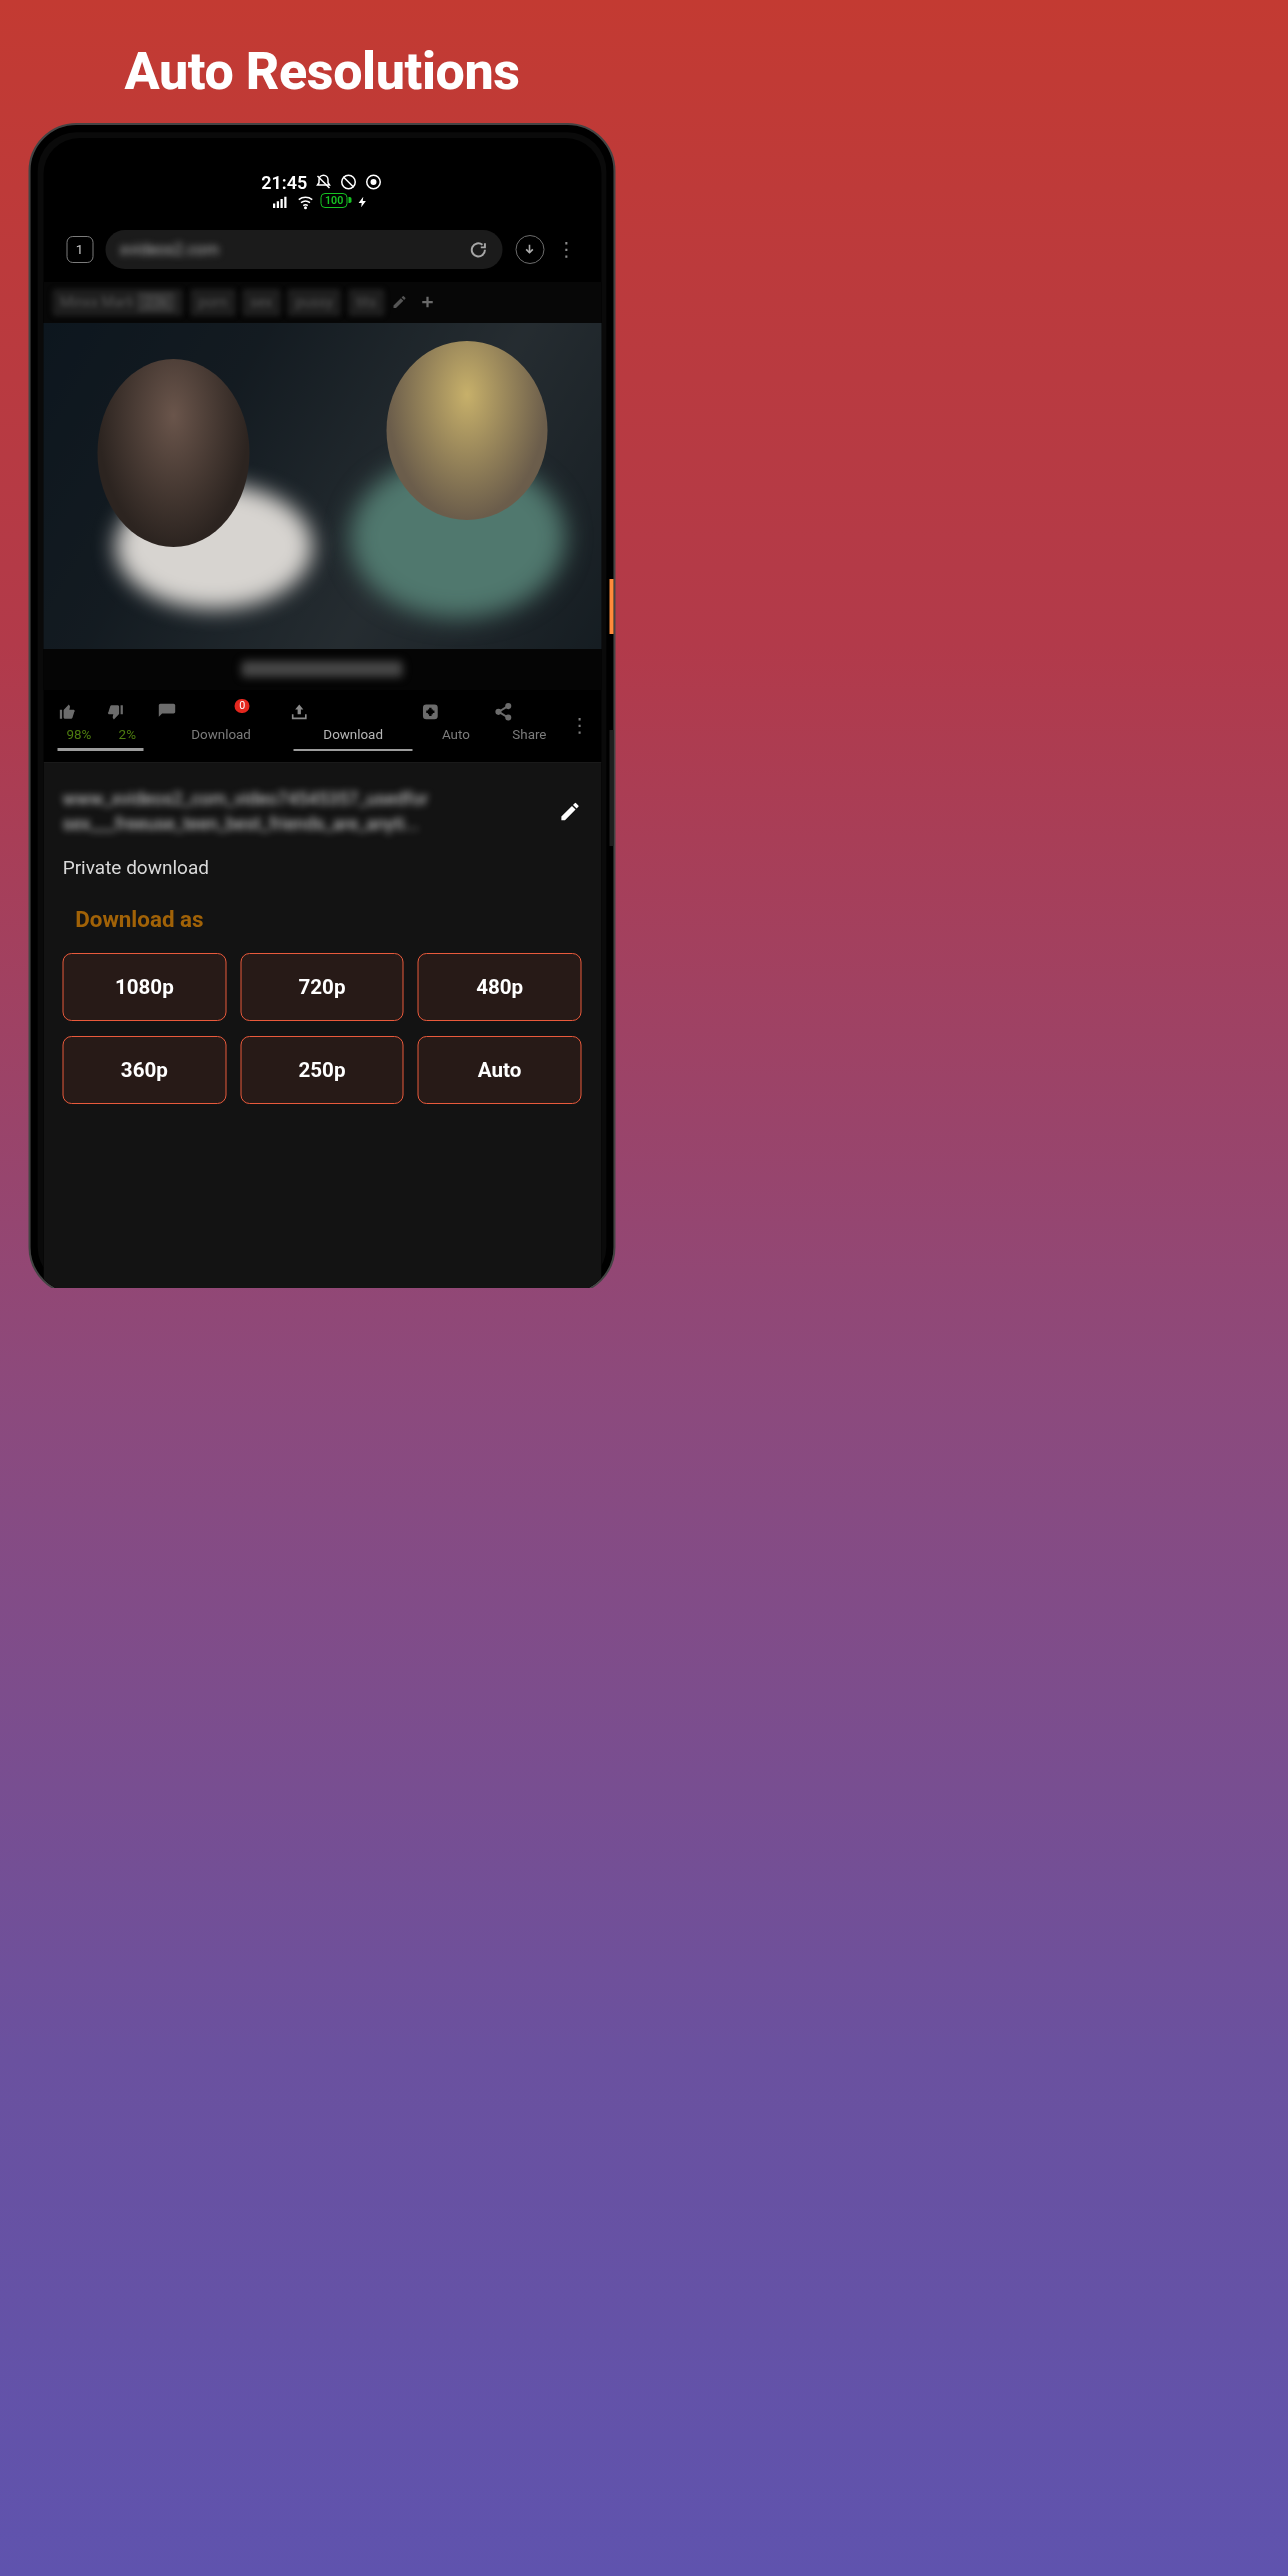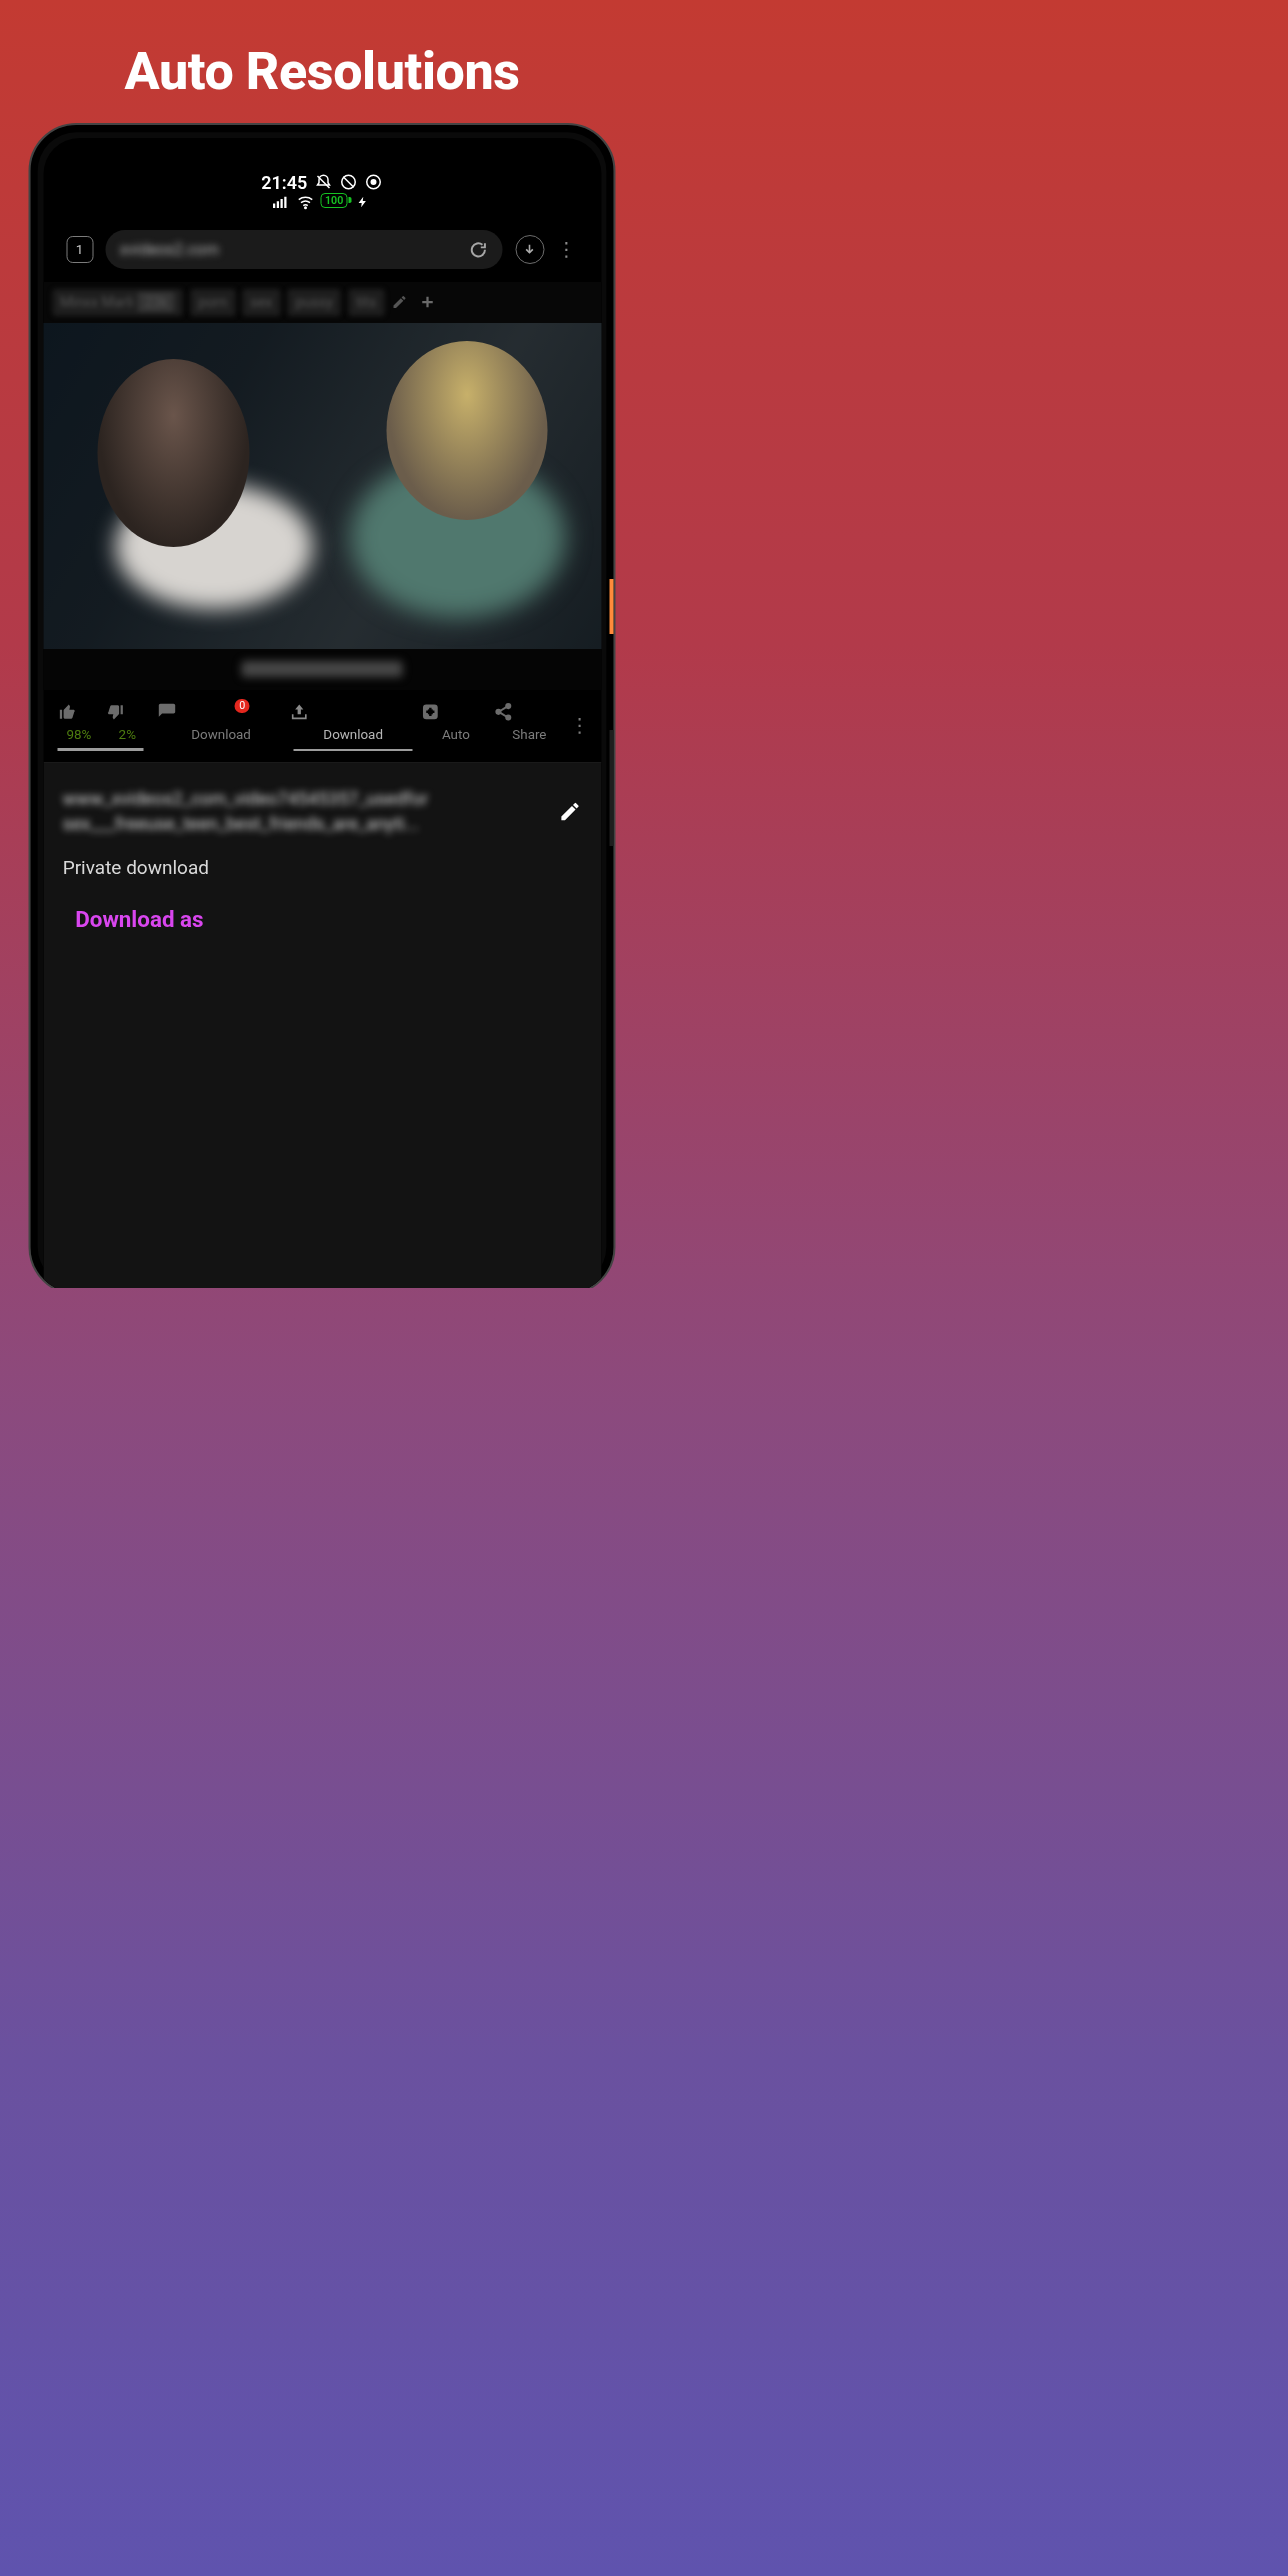--- a/index.html
+++ b/index.html
@@ -165,21 +165,21 @@
     height: 626px;
   }
   .dl-url-row { display:flex; align-items:center; gap:14.3px; }
   .dl-url-blur {
     flex:1; color:#d8d8d8; font-size:18px; line-height:25px;
     filter: blur(3.6px);
     overflow:hidden;
     max-height:50px;
   }
   .dl-privlabel { color:#d9d9d9; font-size:19px; margin-top:19.7px;}
-  .dl-as { color:#d946ef; font-size:22.4px; font-weight:700; margin:27px 0 21.5px 12.5px;}
+  .dl-as { color:#a16207; font-size:22.4px; font-weight:700; margin:27px 0 21.5px 12.5px;}
   .res-grid {
     display:grid; grid-template-columns: repeat(3, 1fr); gap:14.3px;
   }
   .res-btn {
     background:#271a17;
     border: 1.8px solid #e95a3c;
     border-radius:9px;
     color:#fff;
     font-size:20.6px;
     font-weight:700;
@@ -372,17 +372,25 @@
       <div class="dl-url-row">
         <div class="dl-url-blur">www_xvideos2_com_video74545357_usedfor sex___freeuse_teen_best_friends_are_anyti...</div>
         <span>
           <svg viewBox="0 0 24 24" width="23" height="23" fill="#fff">
               <path d="M3 17.25V21h3.75L17.81 9.94l-3.75-3.75L3 17.25zM20.71 7.04a1 1 0 0 0 0-1.41l-2.34-2.34a1 1 0 0 0-1.41 0l-1.83 1.83 3.75 3.75 1.83-1.83z"></path>
             </svg>
         </span>
       </div>
       <div class="dl-privlabel">Private download</div>
       <div class="dl-as">Download as</div>
+      <div class="res-grid">
+        <div class="res-btn">1080p</div>
+        <div class="res-btn">720p</div>
+        <div class="res-btn">480p</div>
+        <div class="res-btn">360p</div>
+        <div class="res-btn">250p</div>
+        <div class="res-btn">Auto</div>
+      </div>
     </div>
 
   </div>
 </div>
 
 
 </body></html>

